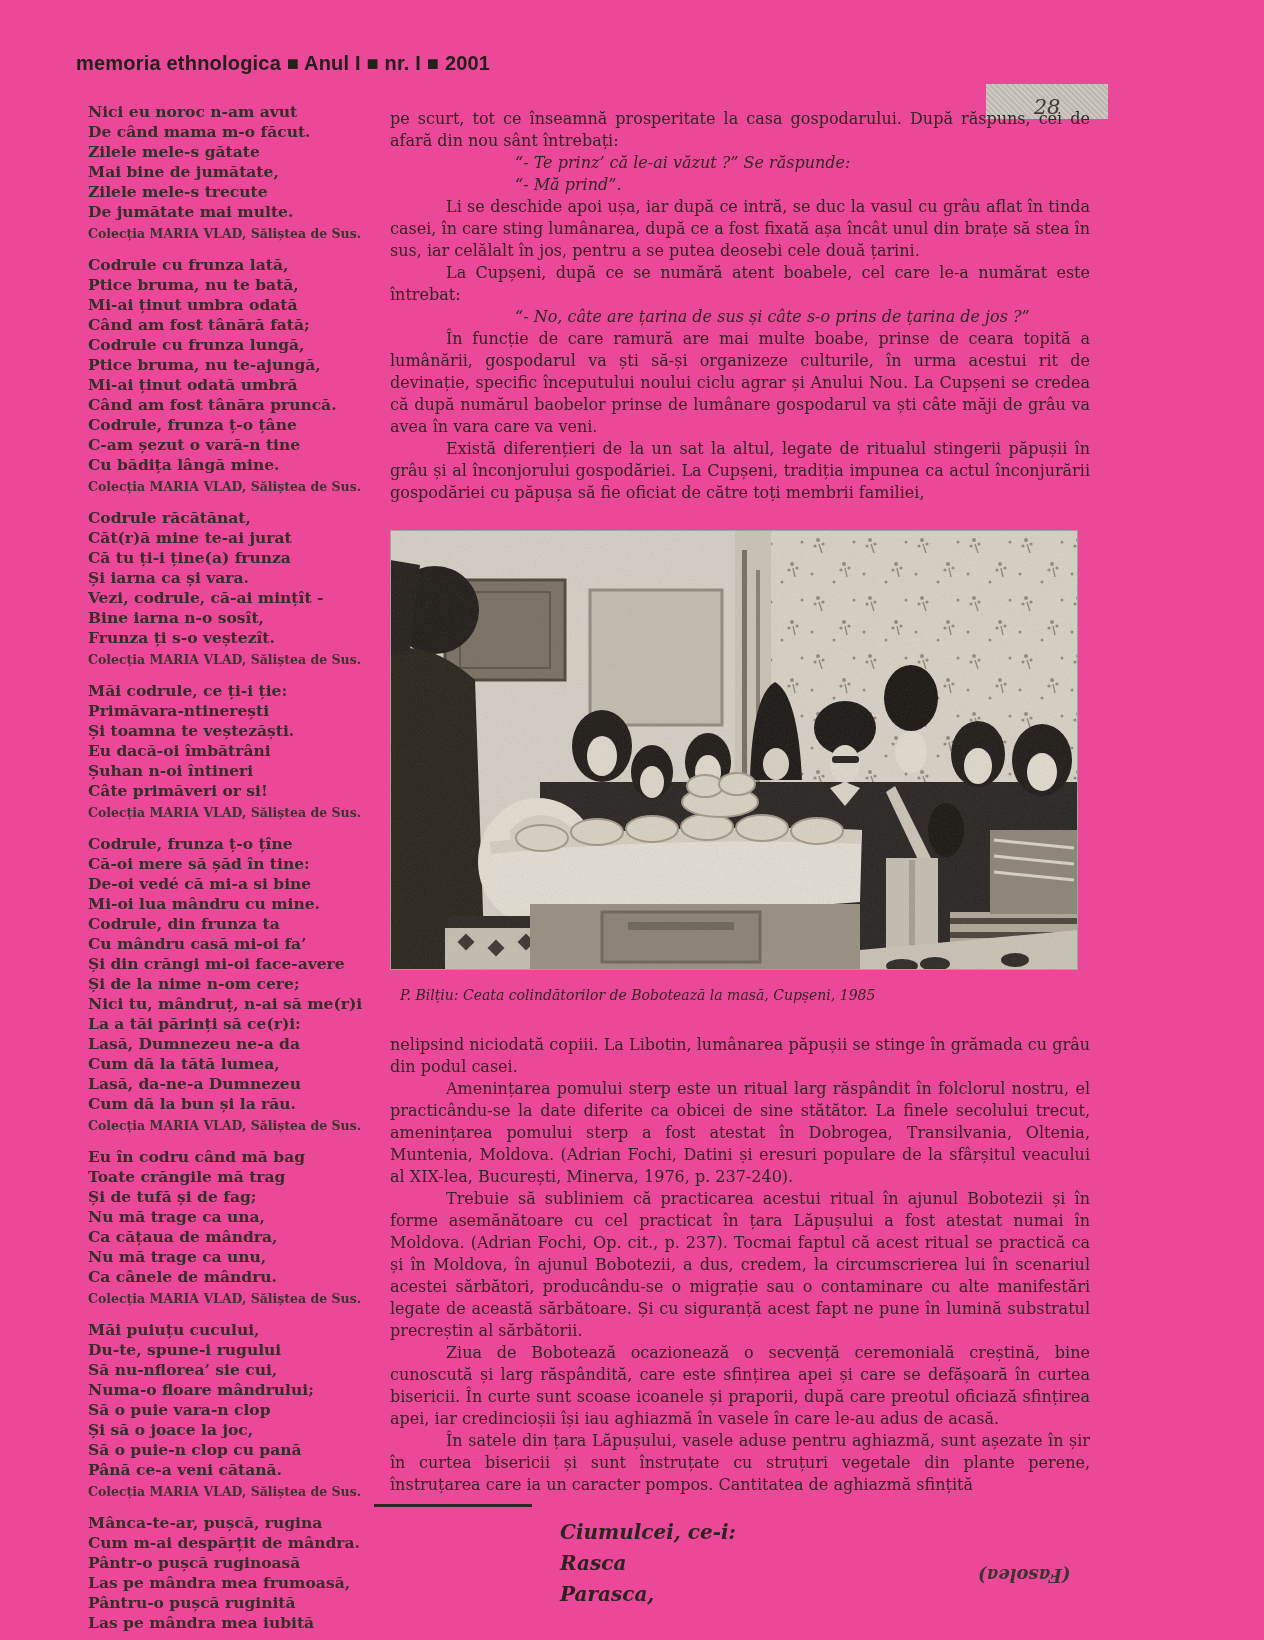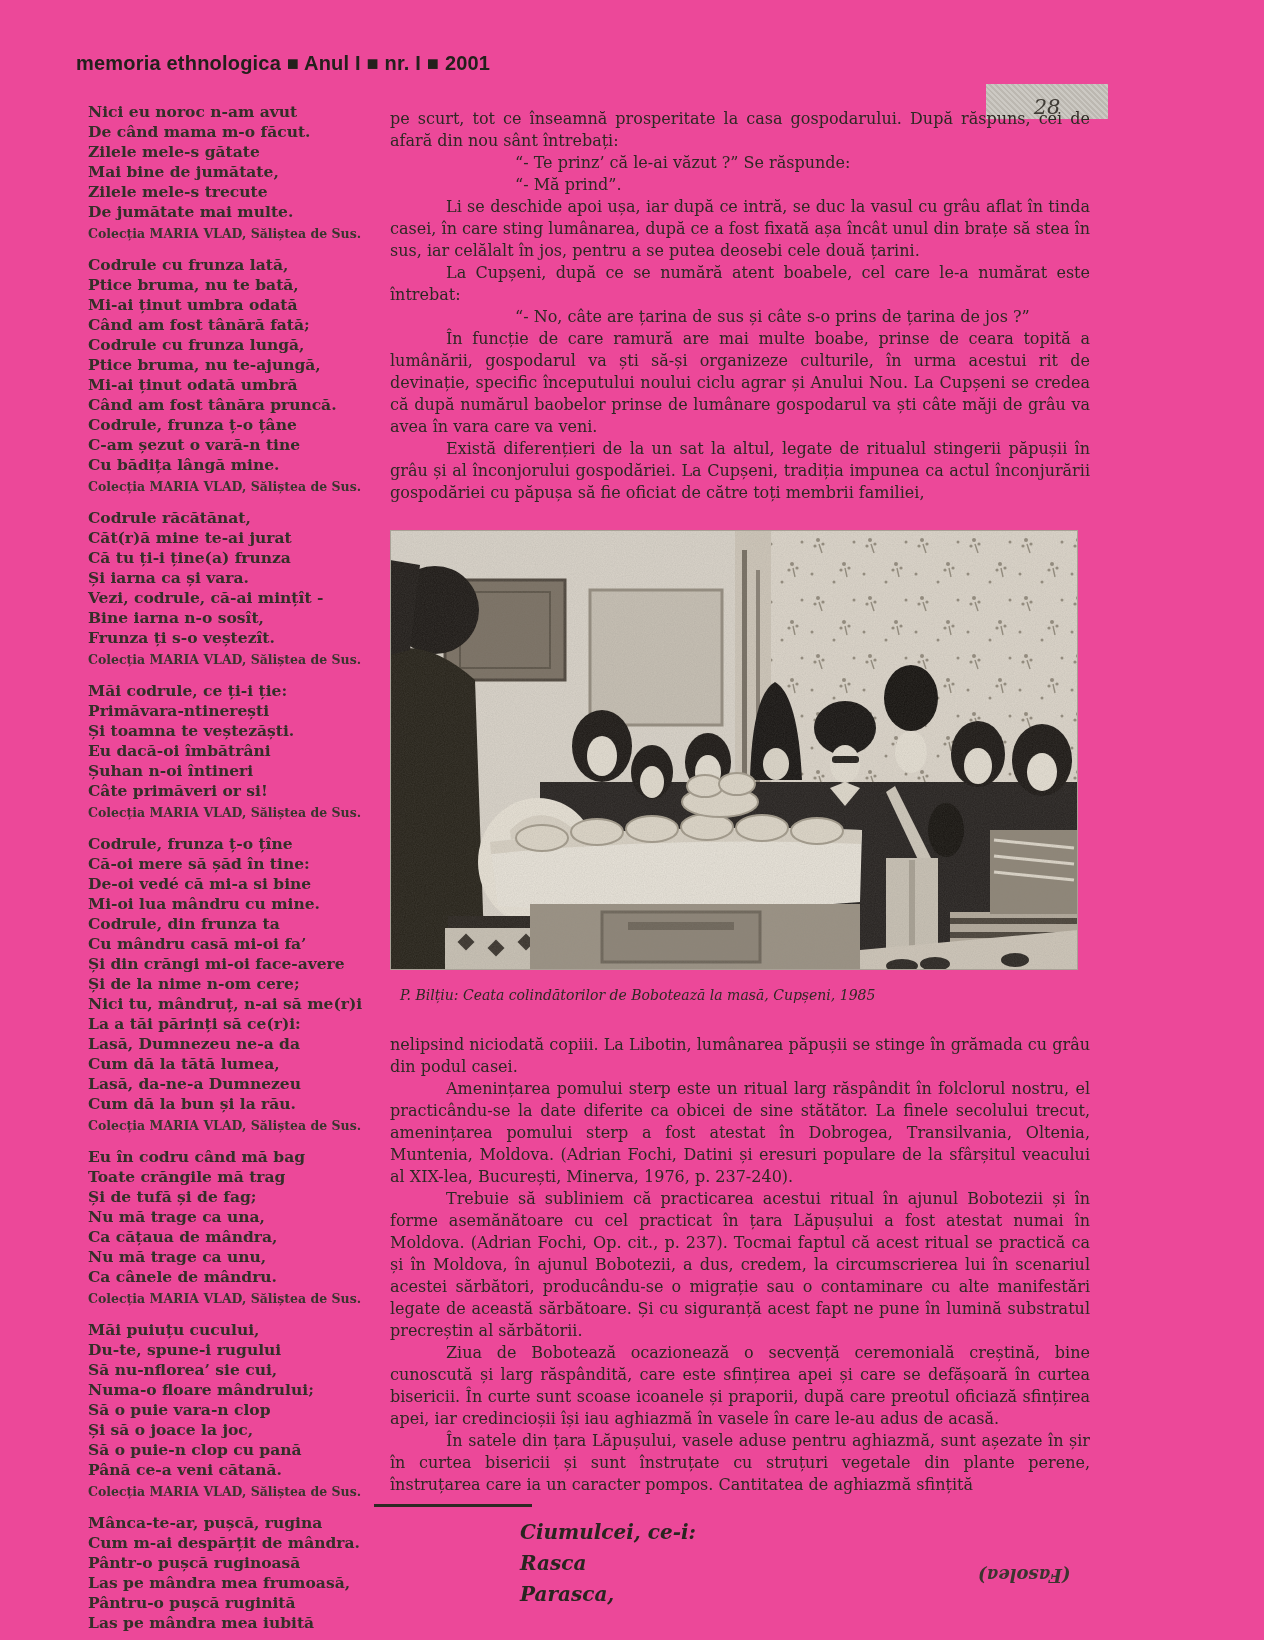--- a/index.html
+++ b/index.html
@@ -33,32 +33,32 @@
     white-space:nowrap; color:#3b352f;
   }
 
   
   .article { position:absolute; left:390px; top:100px; width:700px; height:1540px; }
   .prose-top { position:absolute; top:8px; left:0; width:700px; }
   .lower { position:absolute; top:430px; left:0; width:700px; }
   .para { margin:0; font-size:16px; line-height:22px; text-align:justify; color:#2e2924; }
   .para.indent { text-indent:56px; }
   .para.plain  { text-indent:0; }
-  .para.quote  { text-indent:0; padding-left:125px; text-align:left; }
+  .para.quote  { text-indent:0; padding-left:125px; text-align:left;font-style:italic; }
 
   figure.photo { margin:0; width:688px; height:440px; }
   figure.photo svg { display:block; width:688px; height:440px; }
   .caption { margin:14px 0 0 10px; font-style:italic; font-size:14px; line-height:22px; color:#2e2924; }
   .prose-bottom { margin-top:28px; }
   .footer-rule { width:158px; border-top:3px solid #2e2924; margin:8px 0 0 -16px; }
   .footer { position:relative; margin:10px 0 0 130px; display:flex; }
   .fcol1 { width:190px; }
   .fline {
     font-weight:bold; font-style:italic; font-size:20px; line-height:31px;
-    white-space:nowrap; color:#2a2520;
+    white-space:nowrap; color:#2a2520;margin-left:40px;
   }
   .rotated {
     position:absolute; left:458px; top:48px; transform:rotate(180deg);
     font-weight:bold; font-style:italic; font-size:18px; color:#3b352f;
   }
 </style>
 </head>
 <body>
 
 <div class="page">

